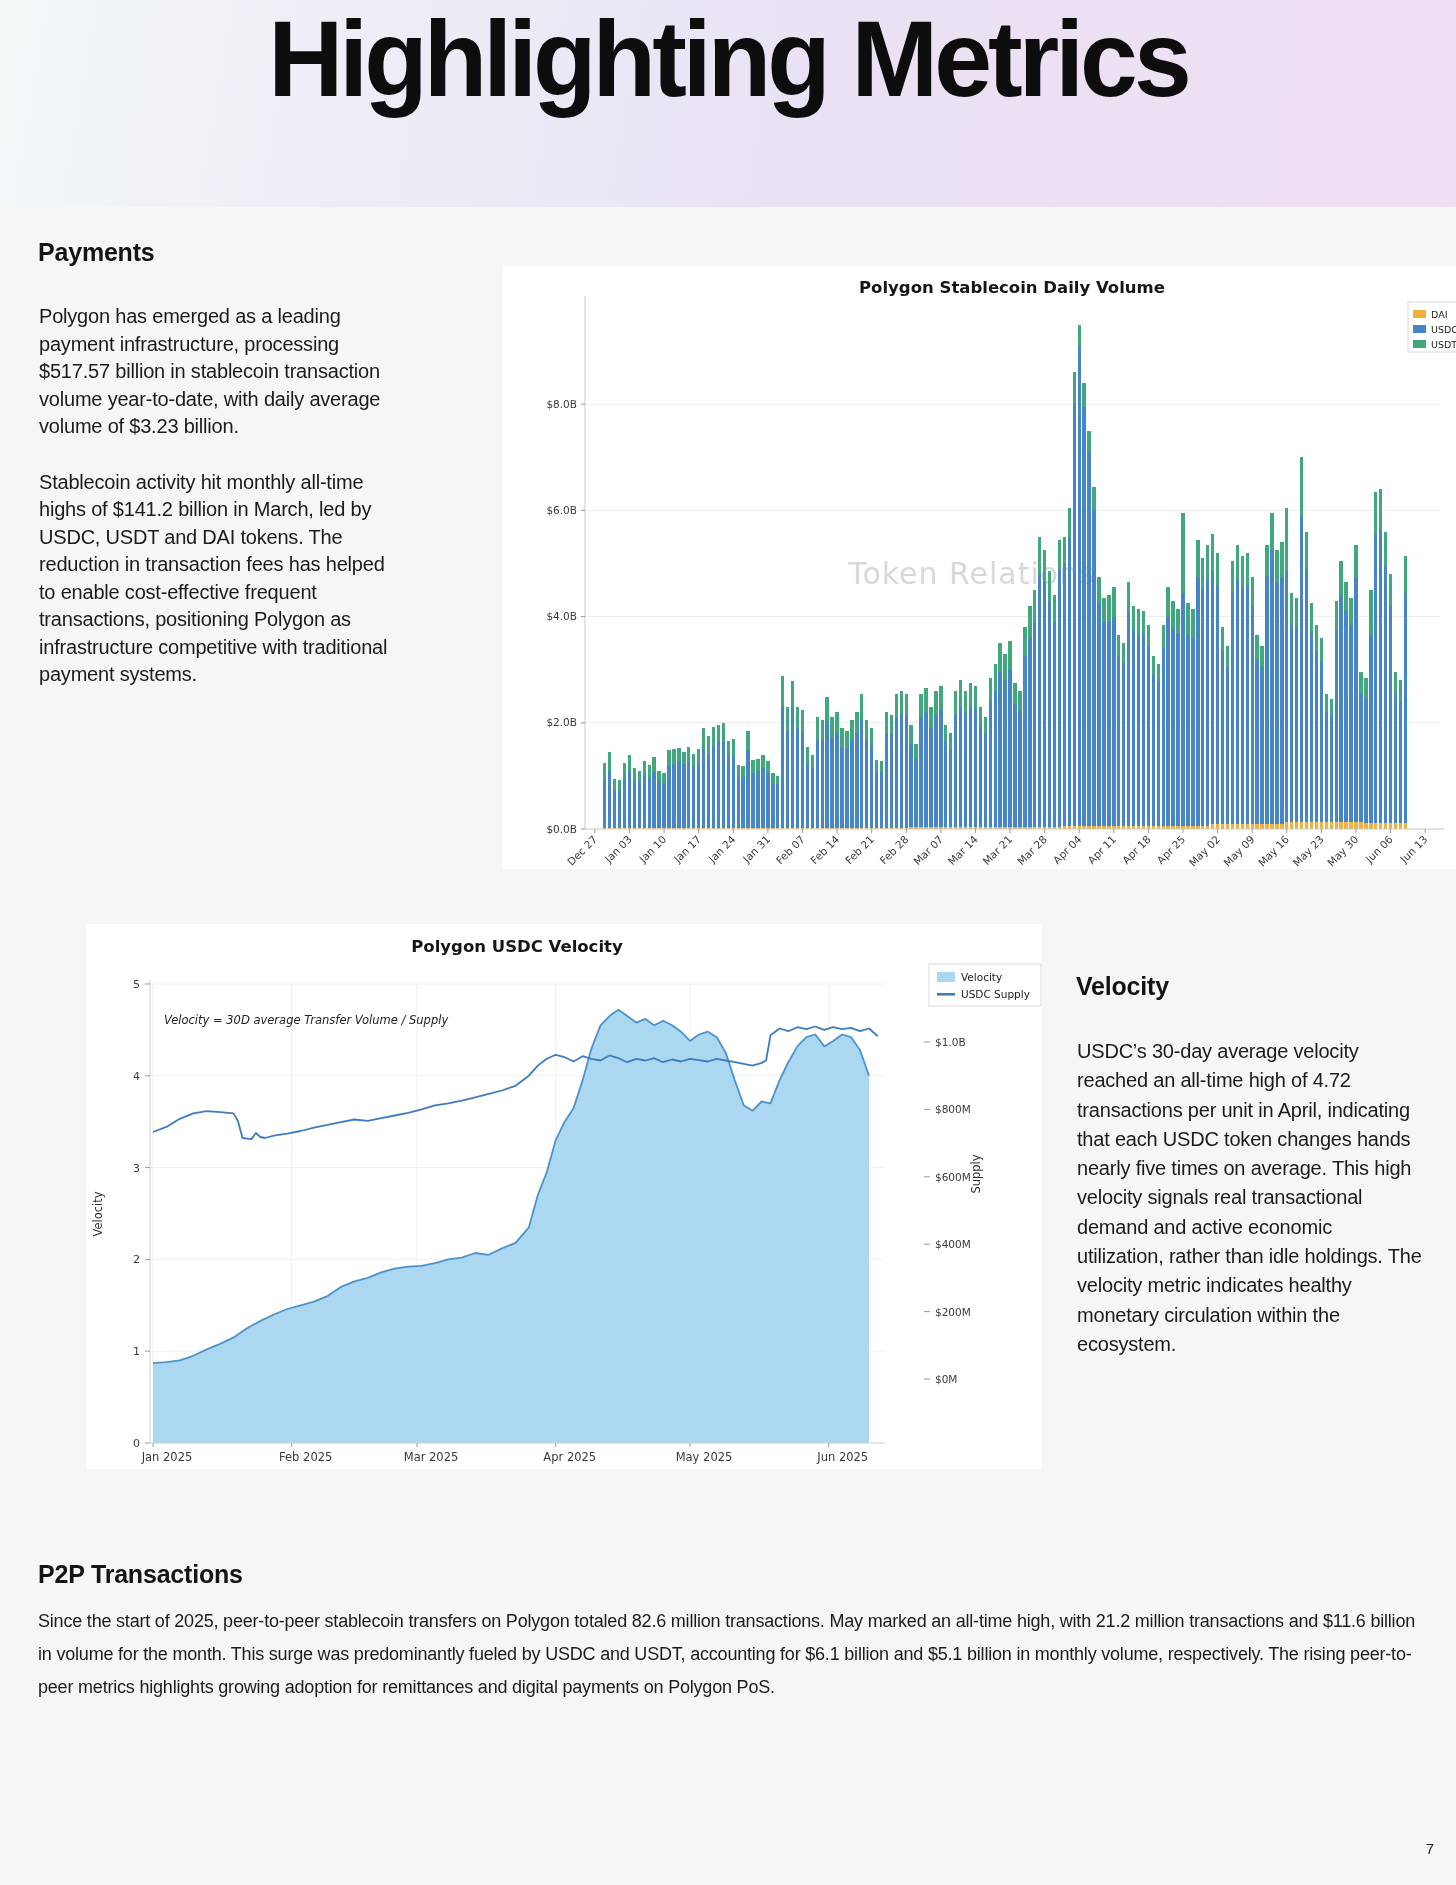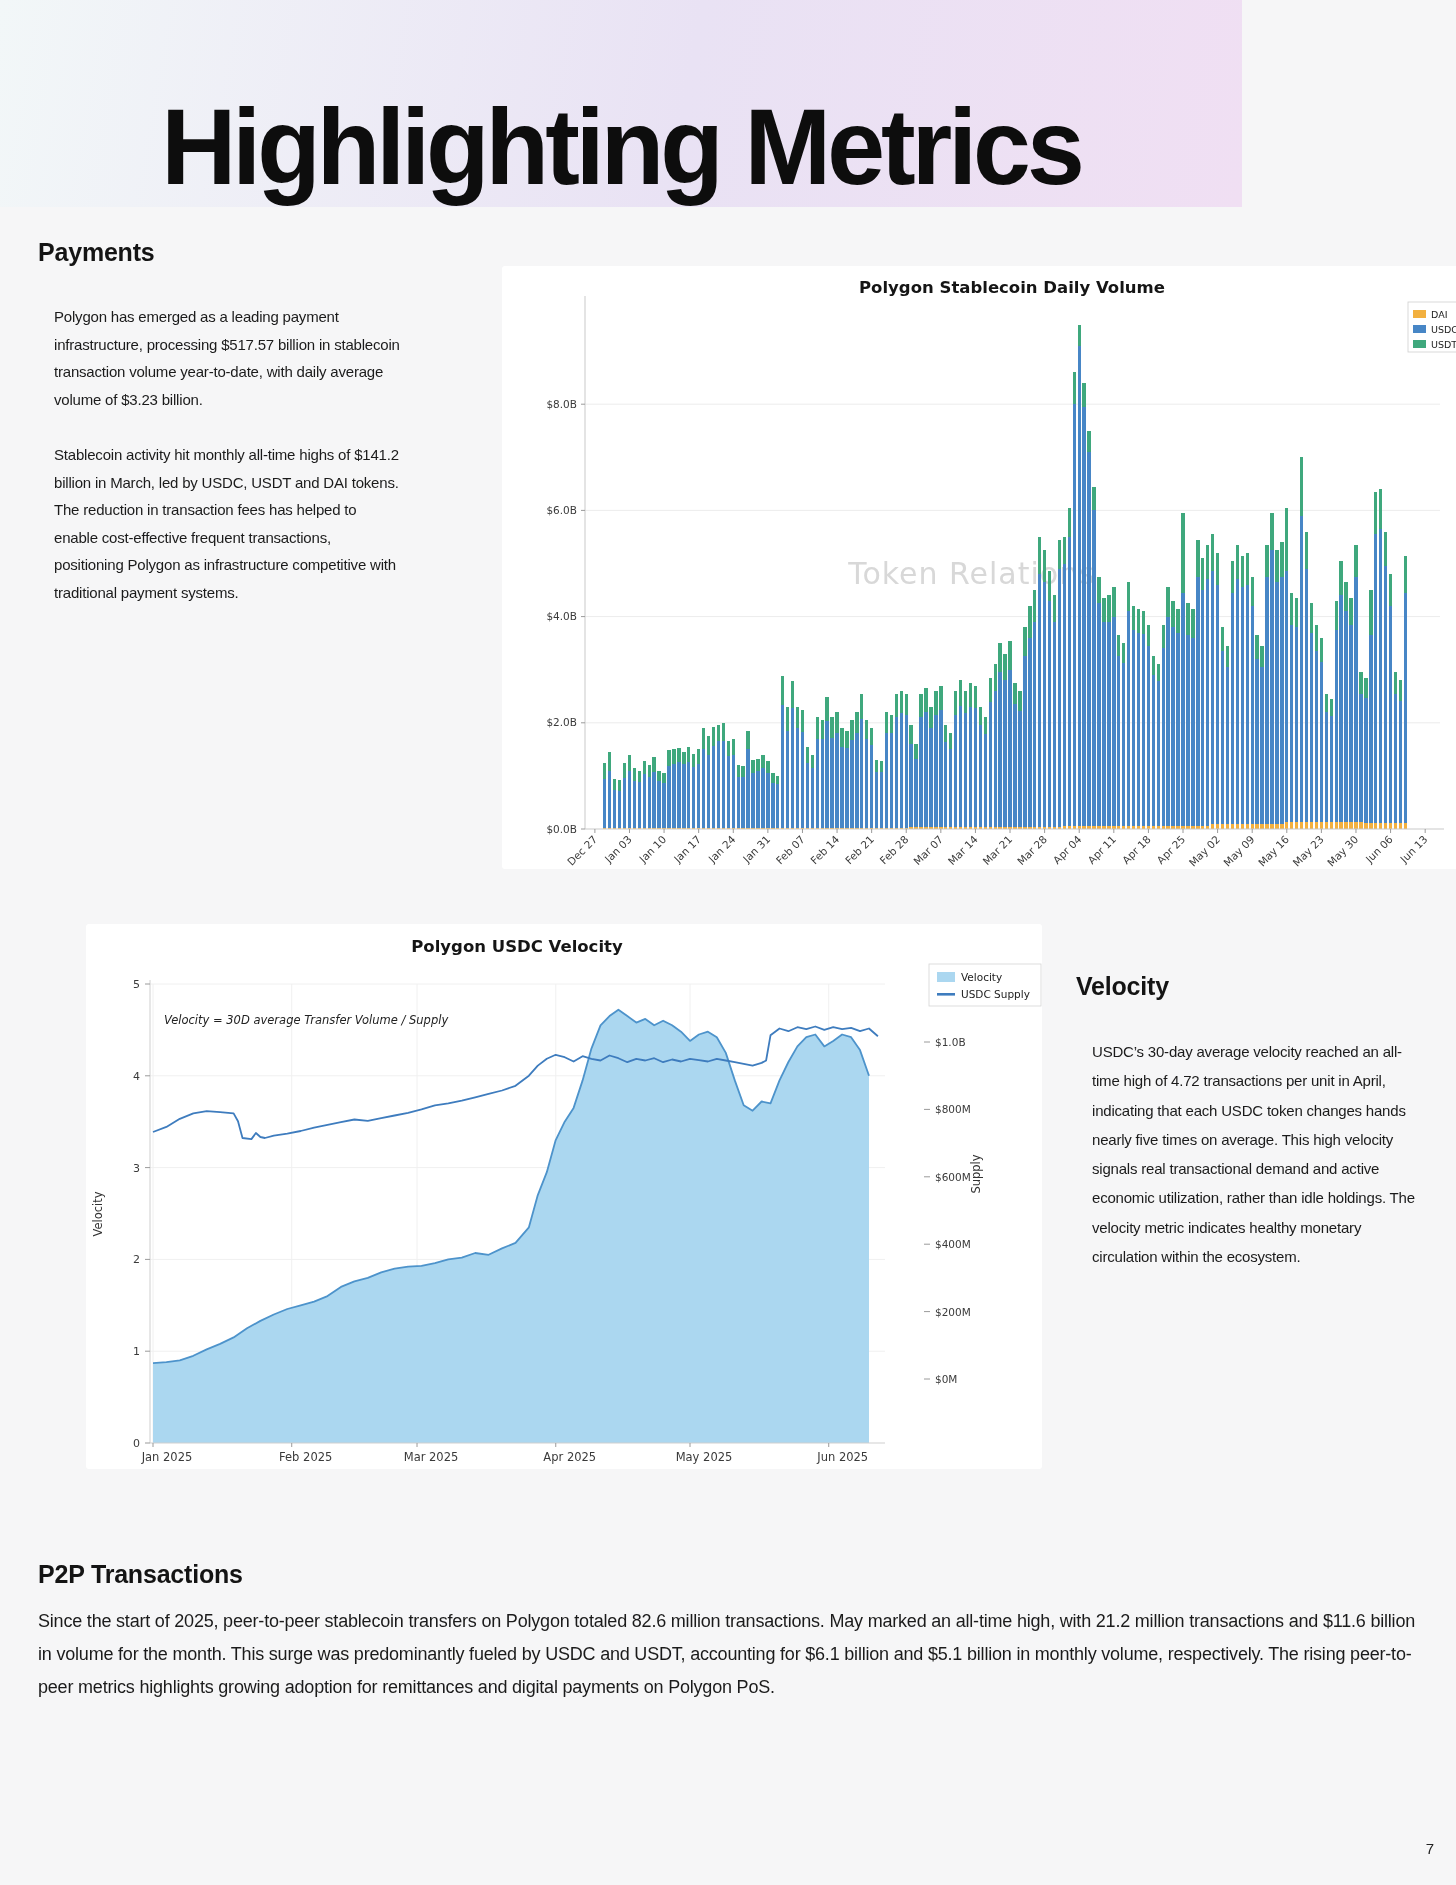--- a/index.html
+++ b/index.html
@@ -1,27 +1,27 @@
 <!DOCTYPE html>
 <html><head>
 <meta charset="utf-8">
 <style>
   html,body{margin:0;padding:0;}
   body{font-family:"Liberation Sans", sans-serif; background:#f6f6f7;}
   #page{position:relative;width:1456px;height:1885px;background:#f6f6f7;overflow:hidden;}
 
   
-  #hdr{position:absolute;left:0;top:0;width:1242px;height:207px;
-       display:flex;align-items:flex-end;justify-content:center;}
+  #hdr{position:absolute;left:0;top:0;width:1456px;height:207px;
+       display:flex;align-items:flex-start;justify-content:center;}
   #hdr h1{margin:0;font-size:104px;font-weight:700;letter-spacing:-4px;color:#0d0d0d;
           transform:scaleY(1.04);}
 
   
   .h3{font-size:25px;font-weight:700;color:#141414;margin:0 0 36px 0;letter-spacing:-0.2px;}
-  .body-txt{font-size:15px;line-height:27.5px;color:#1b1b1b;margin:0 0 28px 16px;letter-spacing:-0.2px;}
+  .body-txt{font-size:20px;line-height:27.5px;color:#1b1b1b;margin:0 0 28px 1px;letter-spacing:-0.2px;}
 
   #payments{position:absolute;left:38px;top:238px;width:362px;}
   #velocity-txt{position:absolute;left:1076px;top:972px;width:346px;}
   #velocity-txt p{line-height:29.3px;}
   #p2p{position:absolute;left:38px;top:1560px;width:1392px;}
   #p2p .h3{margin-bottom:16px;}
   #p2p p{font-size:18px;line-height:33px;margin:0;}
 
   
   .card{position:absolute;background:#ffffff;border-radius:3px;}

